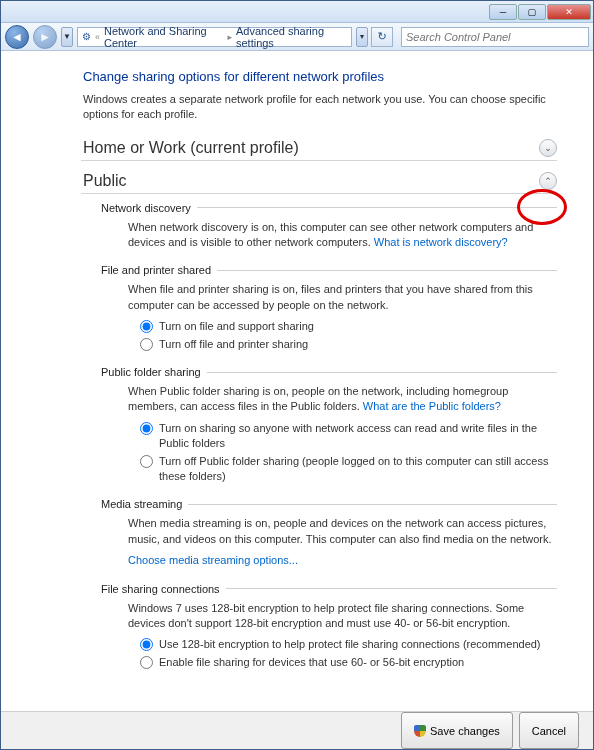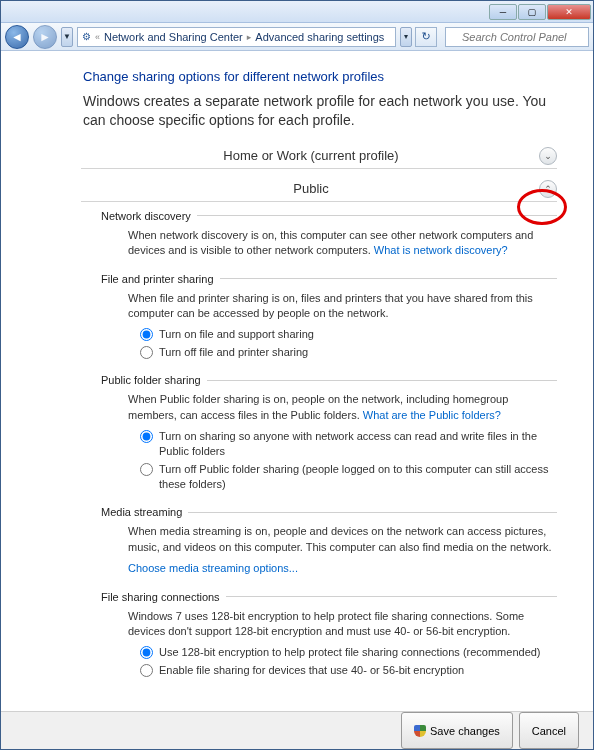--- a/index.html
+++ b/index.html
@@ -11,27 +11,27 @@
 .winbtn.max { background: linear-gradient(#dce8f8,#b8d0ec); }
 .winbtn.close { background: linear-gradient(#e89090,#c83828); color: #fff; width: 44px; }
 .navbar { height: 28px; background: linear-gradient(#f4f8fc,#dce8f6); border-bottom: 1px solid #b0c4de; display: flex; align-items: center; padding: 0 4px; gap: 4px; }
 .navbtn { width: 24px; height: 24px; border-radius: 50%; background: radial-gradient(circle at 35% 30%, #8bb8e8, #3a6aaa); border: 1px solid #2a5a9a; color: #fff; display: flex; align-items: center; justify-content: center; cursor: pointer; font-size: 12px; }
 .navdrop { width: 12px; height: 20px; background: linear-gradient(#e4ecf8,#c0d4ec); border: 1px solid #90a8c8; border-radius: 2px; display:flex; align-items:center; justify-content:center; cursor:pointer; font-size:8px; color:#234; }
 .addrbar { flex: 1; height: 20px; background: #fff; border: 1px solid #9db4d0; display: flex; align-items: center; padding: 0 4px; gap: 4px; font-size: 11px; color: #1a3a6a; }
 .crumb { cursor: pointer; }
 .sep { color: #888; font-size:9px; }
 .ctlicn { font-size:10px; color:#2a5a9a; }
 .refr { width: 22px; height: 20px; border: 1px solid #9db4d0; background: linear-gradient(#f4f8fc,#dce8f6); display:flex; align-items:center; justify-content:center; cursor:pointer; color:#1a4a8a; margin-left:-1px; }
-.searchbox { width: 144px; height: 20px; border: 1px solid #9db4d0; background: #fff; display: flex; align-items: center; padding: 0 16px; margin-left: 4px; }
+.searchbox { width: 188px; height: 20px; border: 1px solid #9db4d0; background: #fff; display: flex; align-items: center; padding: 0 4px; margin-left: 4px; }
 .searchbox input { border: none; outline: none; font-size: 11px; font-style: italic; color: #888; width: 100%; }
 .content { padding: 18px 36px 8px 82px; height: 660px; overflow-y: auto; color: #333; }
 .h1 { color: #003399; font-size: 13px; font-weight: normal; margin-bottom: 8px; }
-.desc { font-size: 14px; color: #333; margin-bottom: 14px; line-height: 1.35; }
+.desc { font-size: 11px; color: #333; margin-bottom: 14px; line-height: 1.35; }
 .profilerow { display: flex; align-items: center; border-bottom: 1px solid #d4d4d4; padding: 3px 0 3px 2px; margin-bottom: 8px; cursor: pointer; margin-left: -2px; }
-.profilerow .lbl { flex: 1; font-size: 13px; text-align: center; }
+.profilerow .lbl { flex: 1; font-size: 16px; }
 .chev { width: 18px; height: 18px; border: 1px solid #b0b8c0; border-radius: 50%; background: linear-gradient(#fcfcfc,#e0e4e8); display: flex; align-items: center; justify-content: center; font-size: 9px; color: #555; }
 .circle-annot { position: absolute; width: 50px; height: 36px; border: 3px solid #e00000; border-radius: 50%; pointer-events: none; right: 26px; top: 188px; }
 .section { margin: 0 0 14px 18px; }
 .sechead { font-size: 11px; color: #222; display: flex; align-items: center; gap: 6px; margin-bottom: 6px; }
 .sechead .line { flex:1; height:1px; background:#d0d0d0; }
 .secbody { margin-left: 27px; font-size: 11px; color: #333; line-height: 1.4; }
 .secbody p { margin-bottom: 6px; }
 a.lnk { color: #0066cc; text-decoration: none; cursor: pointer; }
 .radios { margin: 4px 0 2px 12px; }
 .radiorow { display: flex; align-items: flex-start; gap: 6px; margin-bottom: 2px; }
@@ -88,21 +88,21 @@
           <span>Network discovery</span>
           <span class="line"></span>
         </div>
       <div class="secbody">
         <p><span>When network discovery is on, this computer can see other network computers and devices and is visible to other network computers. </span><a class="lnk">What is network discovery?</a></p>
       </div>
     </div>
 
     <div class="section">
       <div class="sechead">
-          <span>File and printer sharing</span>
+          <span>File and printer shared</span>
           <span class="line"></span>
         </div>
       <div class="secbody">
         <p>When file and printer sharing is on, files and printers that you have shared from this computer can be accessed by people on the network.</p>
         <div class="radios">
           <label class="radiorow">
               <input type="radio" name="fp" checked="" style="">
               <span>Turn on file and support sharing</span>
             </label>
           <label class="radiorow">
@@ -151,21 +151,21 @@
         </div>
       <div class="secbody">
         <p>Windows 7 uses 128-bit encryption to help protect file sharing connections. Some devices don't support 128-bit encryption and must use 40- or 56-bit encryption.</p>
         <div class="radios">
           <label class="radiorow">
               <input type="radio" name="fc" checked="" style="">
               <span>Use 128-bit encryption to help protect file sharing connections (recommended)</span>
             </label>
           <label class="radiorow">
               <input type="radio" name="fc" style="">
-              <span>Enable file sharing for devices that use 40- or 56-bit encryption</span>
+              <span>Enable file sharing for devices that use 60- or 56-bit encryption</span>
             </label>
         </div>
       </div>
     </div>
 
   </div>
 
   <div class="bottombar">
     <button class="btn">
         <span class="shield"></span>

